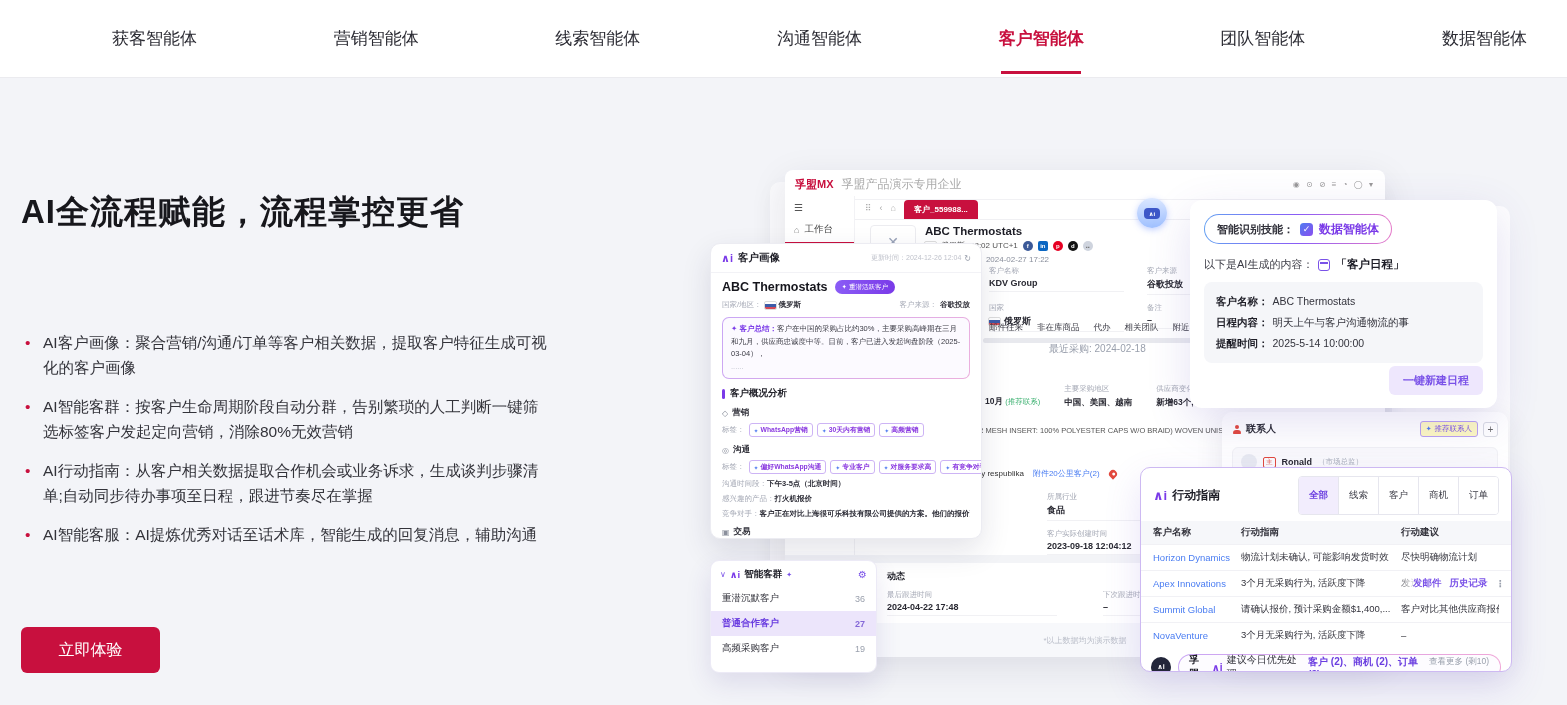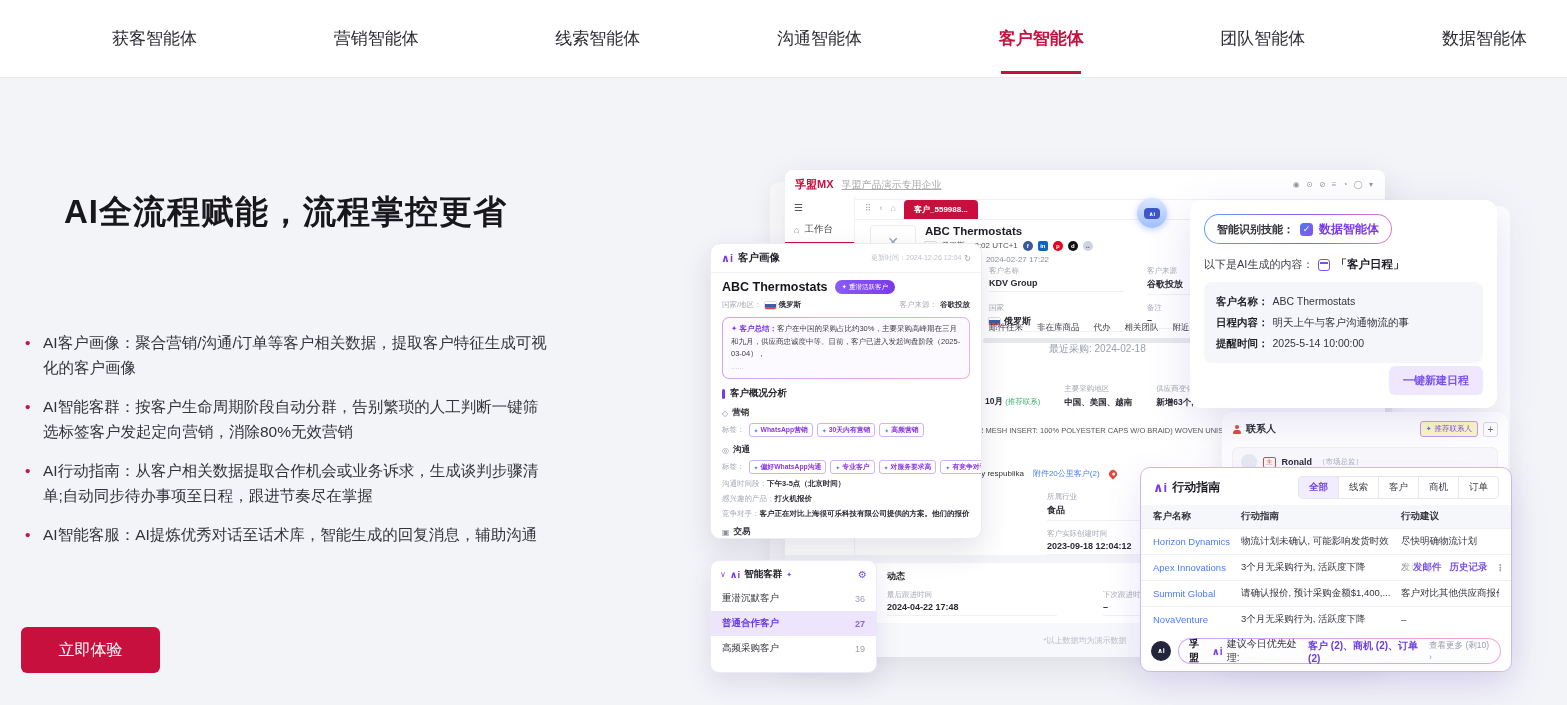--- a/index.html
+++ b/index.html
@@ -11,40 +11,40 @@
     border-bottom:1px solid #ebebef; display:flex; justify-content:space-between;
     padding:0 40px 0 112px; }
   .nav-tab { display:flex; align-items:center; font-size:17px; color:#2b2b33; cursor:pointer; position:relative; }
   .nav-tab.active { color:#c8103e; font-weight:700; }
   .nav-tab.active::after { content:""; position:absolute; left:50%; transform:translateX(-50%);
     bottom:3px; width:80px; height:3px; background:#c8103e; }
 
   
   .hero { position:absolute; top:78px; left:0; width:1567px; height:627px; background:#f3f4f8; overflow:hidden; }
   .hero-title { position:absolute; left:21px; top:108px; font-size:33px; line-height:52px;
-    font-weight:600; color:#17171c; letter-spacing:1px;margin-left:43px; }
+    font-weight:600; color:#17171c; letter-spacing:1px; }
   .bullets { position:absolute; left:21px; top:252px; width:530px; }
   .bullet { position:relative; padding-left:22px; font-size:15.5px; line-height:25px; color:#33333a; margin-bottom:14px; }
   .bullet::before { content:"•"; position:absolute; left:4px; top:0; color:#c8103e; }
   .cta-btn { position:absolute; left:21px; top:549px; width:139px; height:46px; background:#c8103e;
     border-radius:6px; color:#fff; font-size:16px; display:flex; align-items:center; justify-content:center; cursor:pointer; }
 
   .ai-logo { color:#7a3ae8; font-weight:800; }
   .card { position:absolute; background:#fff; }
 
   .sheet1 { position:absolute; left:770px; top:104px; width:615px; height:440px; background:#fff;
     opacity:.6; border-radius:10px; box-shadow:0 6px 24px rgba(0,0,0,.06); }
   .sheet2 { position:absolute; left:1392px; top:128px; width:118px; height:290px; background:#fff; opacity:.85; border-radius:10px; }
 
   
   .crm { left:785px; top:92px; width:600px; height:487px; border-radius:8px; z-index:1;
     box-shadow:0 10px 36px rgba(30,30,60,.10); overflow:hidden; }
   .crm-titlebar { height:30px; display:flex; align-items:center; gap:8px; padding:0 10px; border-bottom:1px solid #f1f1f4; }
   .crm-brand { color:#c8103e; font-weight:800; font-size:11px; }
-  .crm-brand-sub { font-size:10px; color:#aaa;text-decoration:underline; }
+  .crm-brand-sub { font-size:12px; color:#aaa; }
   .crm-toolbar { margin-left:auto; font-size:8px; color:#999; letter-spacing:2px; }
   .crm-sidebar { position:absolute; left:0; top:26px; bottom:0; width:70px; border-right:1px solid #f2f2f5; padding-top:2px; background:#fff; }
   .sb-burger { padding:4px 9px; color:#555; font-size:10px; }
   .sb-item { display:flex; align-items:center; gap:5px; padding:6px 9px; font-size:9.5px; color:#444; cursor:pointer; }
   .sb-item .ic { font-size:9px; color:#777; }
   .sb-item.active { background:#c8103e; color:#fff; font-weight:600; }
   .sb-item.active .ic { color:#fff; }
   .sb-caret { margin-left:auto; }
   .crm-tabstrip { position:absolute; left:70px; right:0; top:26px; height:24px; display:flex; align-items:center;
     gap:8px; padding:0 10px; border-bottom:1px solid #f0f0f3; font-size:9px; color:#aaa; }
@@ -185,21 +185,21 @@
   .skill-btn { position:absolute; right:14px; bottom:13px; background:#eee7fd; color:#7a52e8;
     font-size:11px; padding:7px 14px; border-radius:6px; font-weight:600; cursor:pointer; }
 
   
   .action { left:1140px; top:389px; width:372px; height:205px; border:1px solid #cdb9f2; border-radius:10px;
     z-index:5; box-shadow:0 14px 36px rgba(110,80,210,.16); overflow:hidden; }
   .ac-head { display:flex; align-items:center; padding:8px 12px 6px; }
   .ac-logo { font-size:13px; }
   .ac-title { font-size:12px; font-weight:800; color:#1d1d26; margin-left:5px; }
   .ac-tabs { margin-left:auto; display:flex; border:1px solid #e6e6ee; border-radius:4px; overflow:hidden; }
-  .ac-tab { font-size:9.5px; color:#3c3c46; padding:4px 10px; border-left:1px solid #e6e6ee; background:#fff; cursor:pointer;text-align:right; }
+  .ac-tab { font-size:9.5px; color:#3c3c46; padding:12px 10px; border-left:1px solid #e6e6ee; background:#fff; cursor:pointer;text-align:right; }
   .ac-tab:first-child { border-left:none; }
   .ac-tab.active { color:#6a3de0; background:#f2edfd; font-weight:700; }
   .ac-thead { display:flex; background:#f6f7fa; font-size:9.5px; color:#33333c; font-weight:700; padding:5px 12px; }
   .col-name { width:88px; flex-shrink:0; } .col-guide { width:160px; flex-shrink:0; } .col-adv { flex:1; }
   .ac-row { display:flex; padding:0 12px; height:26px; align-items:center; font-size:9.5px; color:#33333c;
     border-top:1px solid #f1f1f5; position:relative; white-space:nowrap; }
   .ac-row .col-name { color:#4a7df2; overflow:hidden; cursor:pointer; }
   .ac-row .col-guide, .ac-row .col-adv { overflow:hidden; }
   .ac-actions { position:absolute; right:6px; top:0; bottom:0; display:flex; align-items:center; gap:8px;
     padding-left:20px; background:linear-gradient(90deg, rgba(255,255,255,0), #fff 22%);

